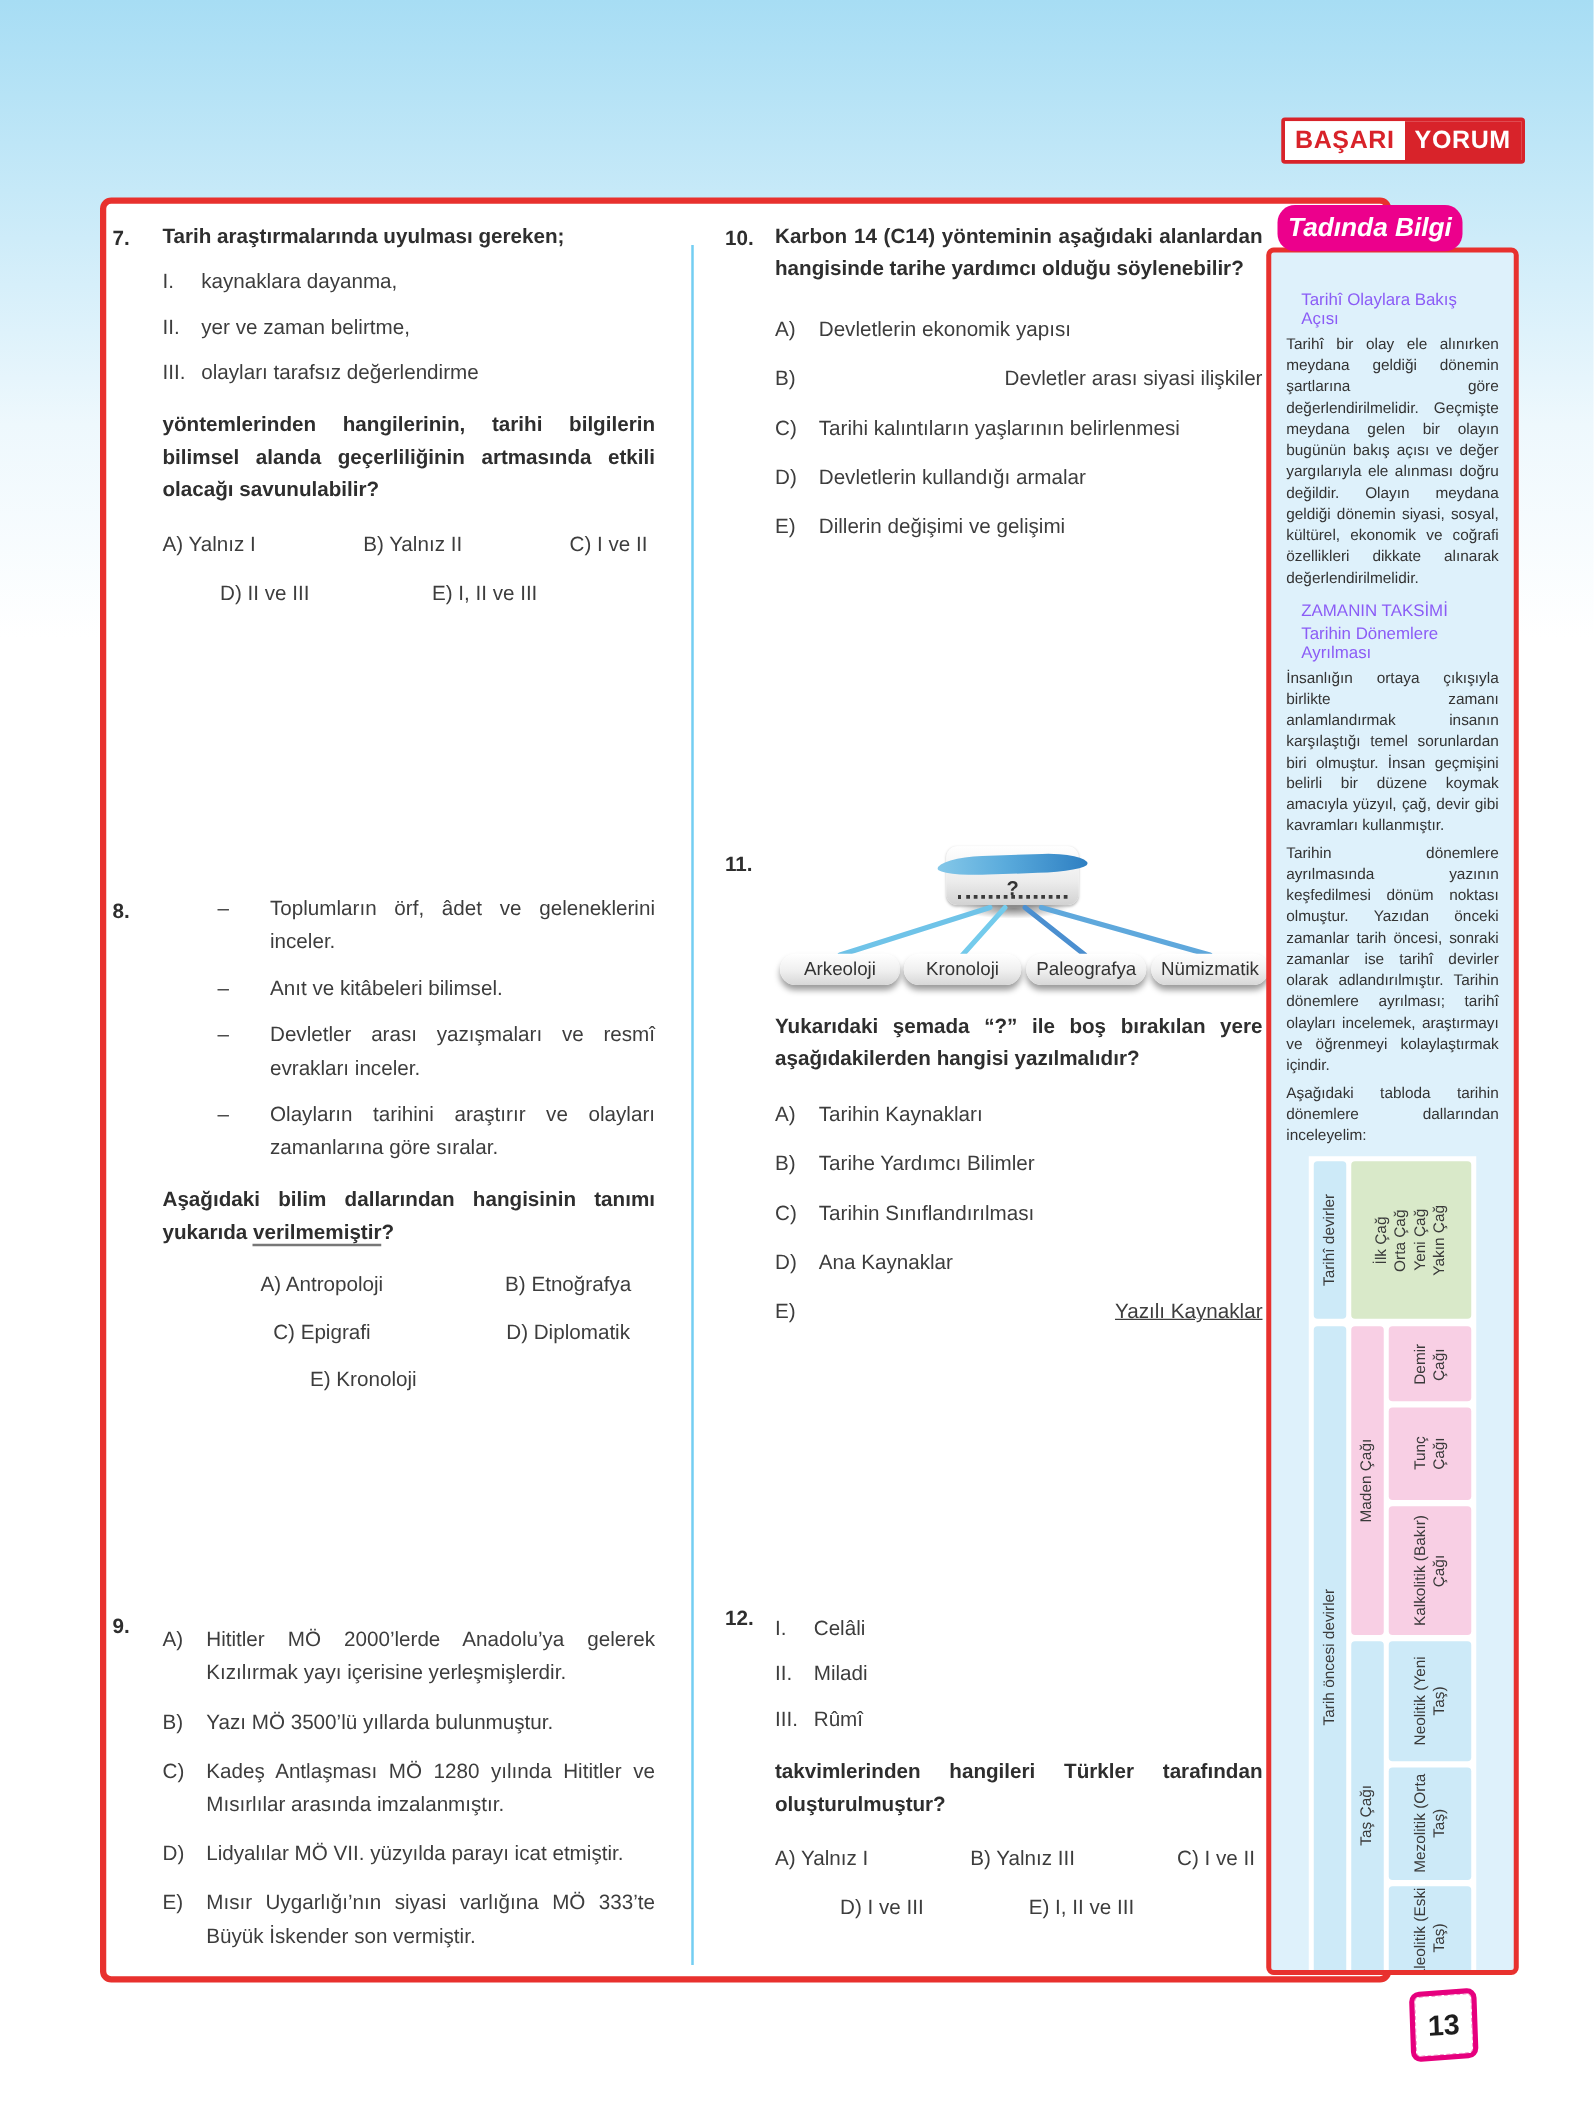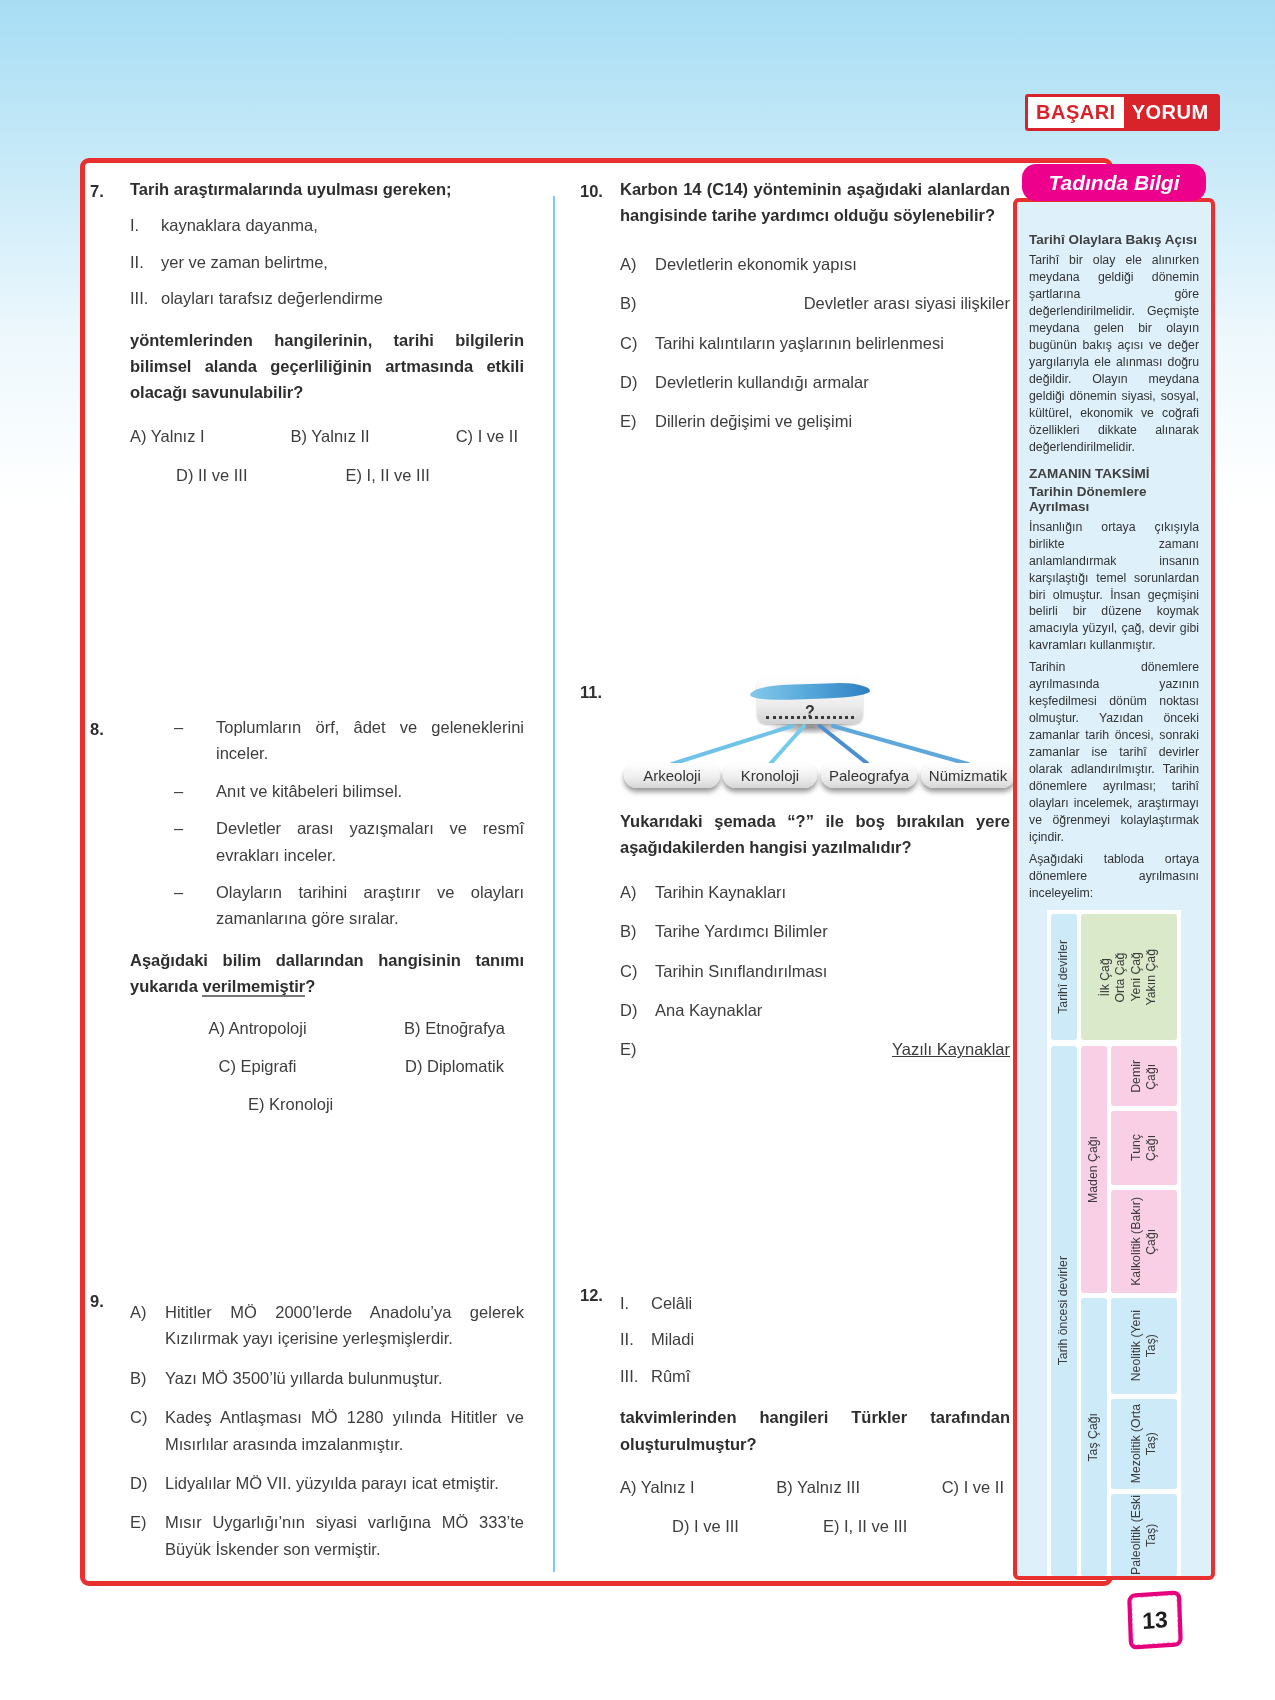--- a/index.html
+++ b/index.html
@@ -56,24 +56,24 @@
   .dia-dots{position:absolute;top:39px;left:9px;right:9px;border-top:3px dotted #3a3a3a;}
   .lines-svg{position:absolute;left:0;top:109px;width:400px;height:42px;}
   .pill{position:absolute;top:148px;height:25px;padding:0 6px;display:flex;align-items:center;justify-content:center;
         background:linear-gradient(180deg,#ffffff,#efefef 55%,#d7d7d7);border-radius:13px;
         box-shadow:0 4px 5px rgba(0,0,0,.4);font-size:15px;color:#333;box-sizing:border-box;}
 
   
   .sidebar{position:absolute;left:1013px;top:198px;width:202px;height:1382px;background:#def1fb;
            border:4px solid #e8312e;border-radius:6px;box-sizing:border-box;z-index:4;
            padding:26px 12px 8px;overflow:hidden;}
-  .sb-badge{position:absolute;left:1022px;top:164px;width:184px;height:37px;background:#ec008c;
+  .sb-badge{position:absolute;left:1022px;top:164px;width:148px;height:37px;background:#ec008c;
             border-radius:14px;color:#fff;font-weight:700;font-style:italic;font-size:21px;
             display:flex;align-items:center;justify-content:center;z-index:5;}
-  .sb-h{color:#404040;font-weight:700;font-size:13.5px;margin:10px 0 3px;}
+  .sb-h{color:#8b5cf6;font-weight:400;font-size:13.5px;margin:10px 12px 3px;}
   .sb-p{font-size:12.3px;line-height:1.38;text-align:justify;color:#333;margin:5px 0;}
 
   
   .tbl{width:134px;margin:8px auto 0;background:#fff;padding:4px;box-sizing:border-box;}
   .trow1{display:flex;gap:4px;height:126px;}
   .trow2{display:flex;gap:4px;height:530px;margin-top:6px;}
   .tcol2{display:flex;flex-direction:column;gap:5px;width:26px;flex:none;}
   .tcol3{display:flex;flex-direction:column;gap:5px;flex:1;}
   .cell{display:flex;align-items:center;justify-content:center;border-radius:3px;}
   .cblue{background:#cdeaf8;}
@@ -292,21 +292,21 @@
   </div>
 
   <div class="sb-badge">Tadında Bilgi</div>
   <div class="sidebar">
     <div class="sb-h" style="margin-top:4px;">Tarihî Olaylara Bakış Açısı</div>
     <div class="sb-p">Tarihî bir olay ele alınırken meydana geldiği dönemin şartlarına göre değerlendirilmelidir. Geçmişte meydana gelen bir olayın bugünün bakış açısı ve değer yargılarıyla ele alınması doğru değildir. Olayın meydana geldiği dönemin siyasi, sosyal, kültürel, ekonomik ve coğrafi özellikleri dikkate alınarak değerlendirilmelidir.</div>
     <div class="sb-h">ZAMANIN TAKSİMİ</div>
     <div class="sb-h" style="margin-top:2px;">Tarihin Dönemlere Ayrılması</div>
     <div class="sb-p">İnsanlığın ortaya çıkışıyla birlikte zamanı anlamlandırmak insanın karşılaştığı temel sorunlardan biri olmuştur. İnsan geçmişini belirli bir düzene koymak amacıyla yüzyıl, çağ, devir gibi kavramları kullanmıştır.</div>
     <div class="sb-p">Tarihin dönemlere ayrılmasında yazının keşfedilmesi dönüm noktası olmuştur. Yazıdan önceki zamanlar tarih öncesi, sonraki zamanlar ise tarihî devirler olarak adlandırılmıştır. Tarihin dönemlere ayrılması; tarihî olayları incelemek, araştırmayı ve öğrenmeyi kolaylaştırmak içindir.</div>
-    <div class="sb-p">Aşağıdaki tabloda ortaya dönemlere ayrılmasını inceleyelim:</div>
+    <div class="sb-p">Aşağıdaki tabloda tarihin dönemlere dallarından inceleyelim:</div>
 
     <div class="tbl">
       <div class="trow1">
         <div class="cell cblue w1">
           <span class="vtext">Tarihî devirler</span>
         </div>
         <div class="cell cgreen grow">
           <span class="vtext">İlk Çağ
 Orta Çağ
 Yeni Çağ

